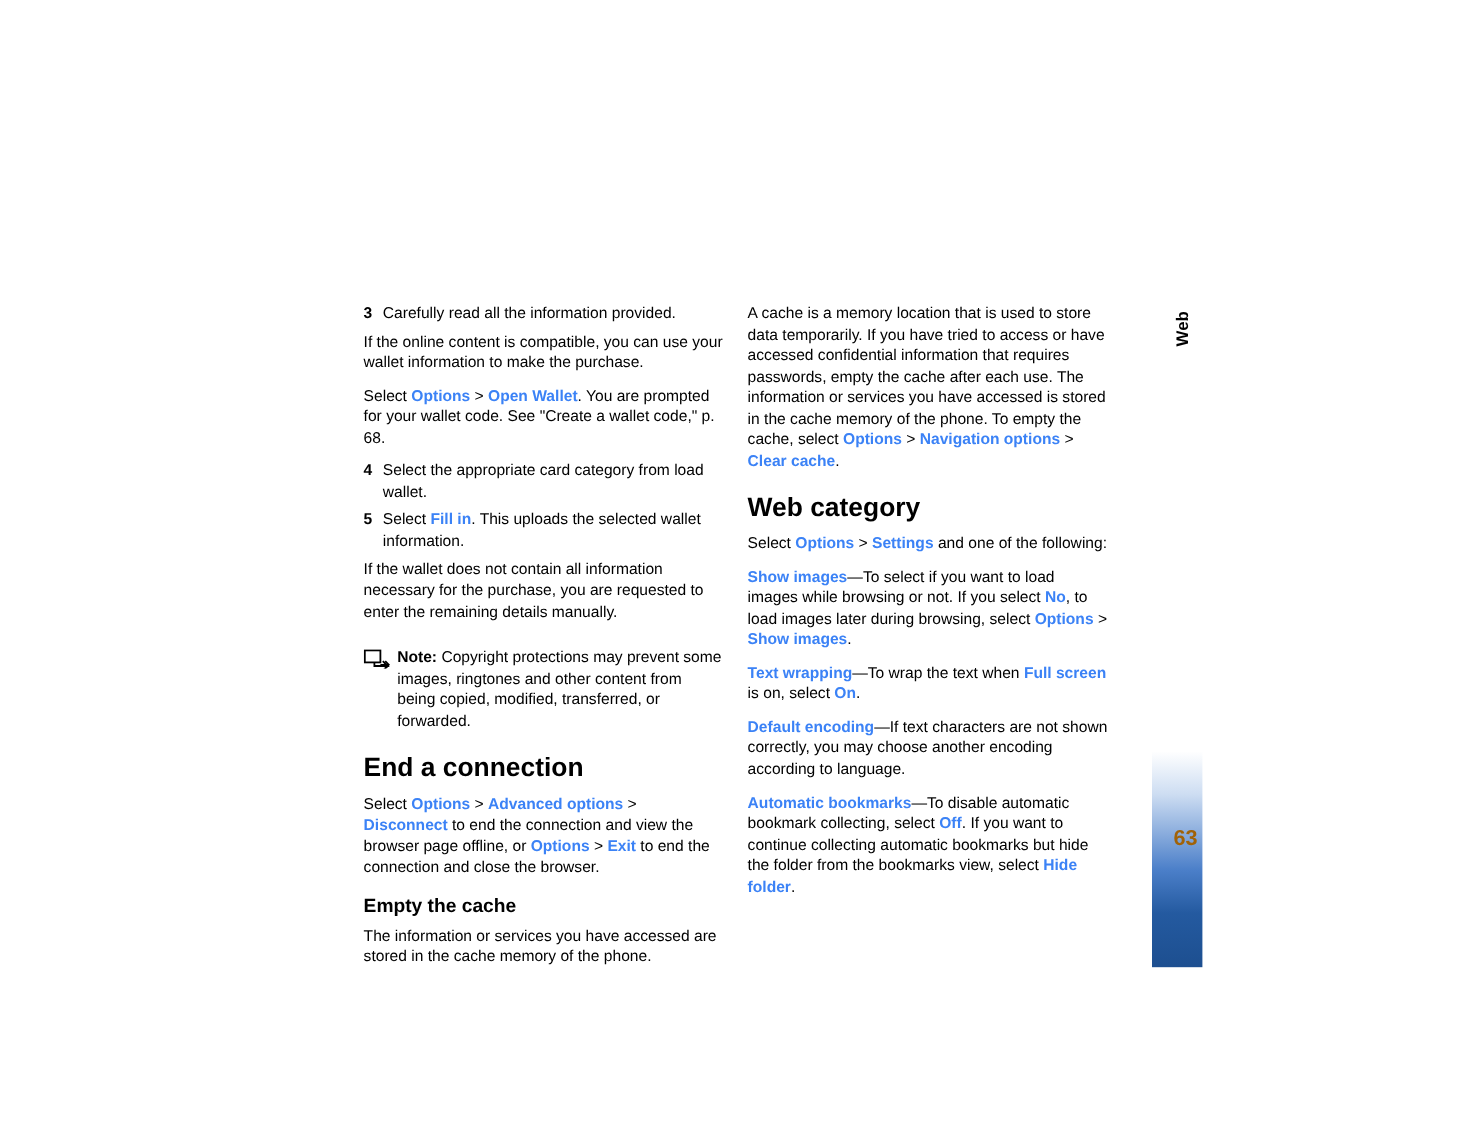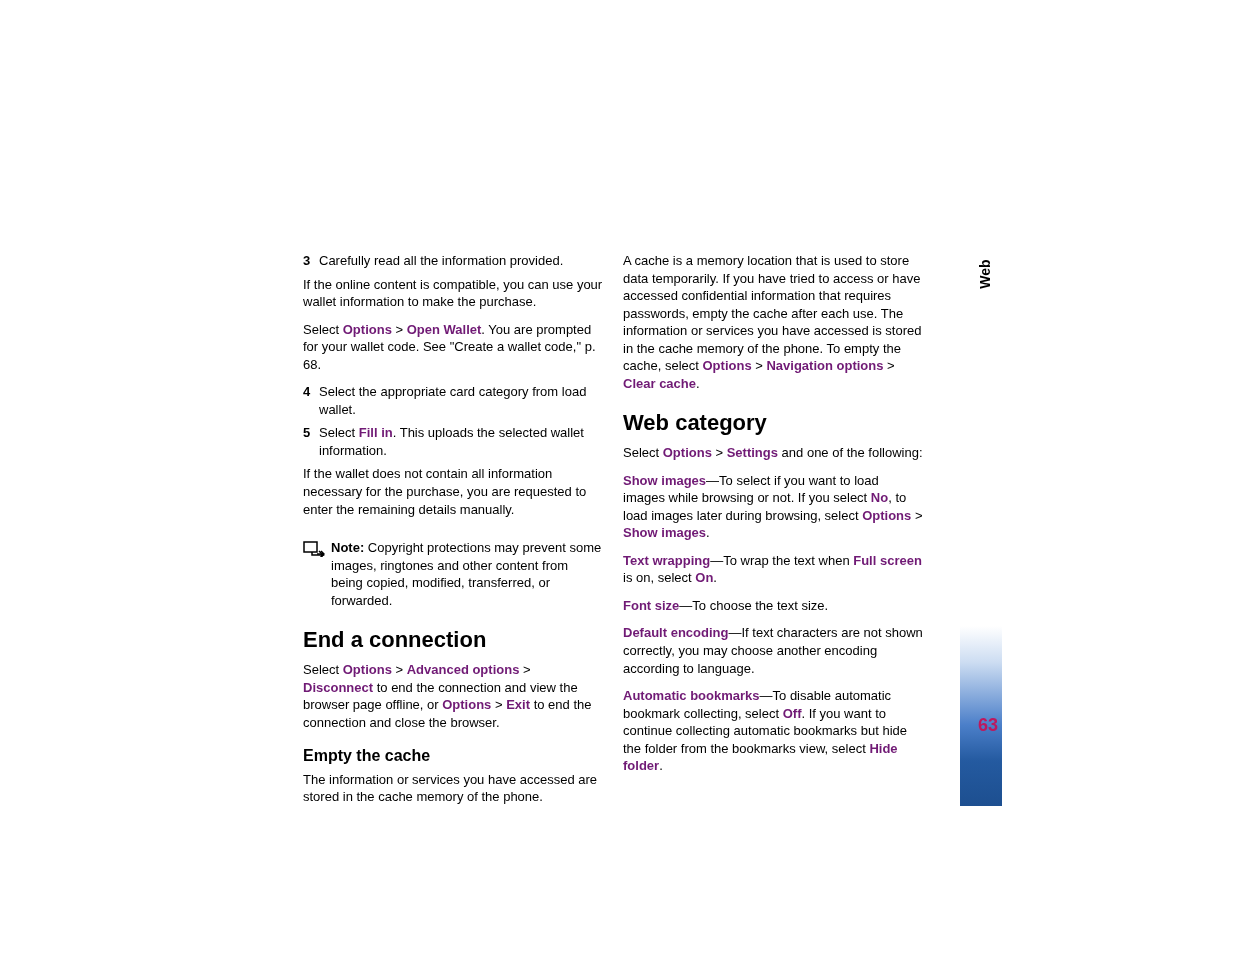--- a/index.html
+++ b/index.html
@@ -23,21 +23,21 @@
   }
   .col {
     width: 300px;
     line-height: 1.35;
   }
   .col p { margin: 0 0 10px 0; }
   .numitem { display: flex; margin-bottom: 6px; }
   .numitem .num { font-weight: bold; width: 16px; flex-shrink: 0; }
   .numitem .txt { flex: 1; }
   .indent { margin-left: 16px; margin-bottom: 10px; }
-  .blue { color: #701a75; font-weight: bold; }
+  .blue { color: #3b82f6; font-weight: bold; }
   .bold { font-weight: bold; }
   h2 {
     font-size: 22px;
     font-weight: bold;
     margin: 16px 0 6px 0;
     color: #000;
   }
   h3 {
     font-size: 16px;
     font-weight: bold;
@@ -68,24 +68,24 @@
   .side-gradient {
     position: absolute;
     bottom: 0;
     left: 0;
     width: 42px;
     height: 180px;
     background: linear-gradient(to bottom, #ffffff 0%, #cdddf2 20%, #4b7fc9 55%, #245aa0 75%, #1d4f90 100%);
   }
   .page-number {
     position: absolute;
-    bottom: 70px;
+    bottom: 97px;
     width: 56px;
     text-align: center;
-    color: #be185d;
+    color: #a16207;
     font-weight: bold;
     font-size: 18px;
   }
 </style>
 </head>
 <body>
 
 <div class="page">
 
   <div class="col">
@@ -147,23 +147,20 @@
 
 
     <p>
       <span class="blue">Show images</span><span>—To select if you want to load images while browsing or not. If you select </span><span class="blue">No</span><span>, to load images later during browsing, select </span><span class="blue">Options</span><span> &gt; </span><span class="blue">Show images</span><span>.</span>
     </p>
 
     <p>
       <span class="blue">Text wrapping</span><span>—To wrap the text when </span><span class="blue">Full screen</span><span> is on, select </span><span class="blue">On</span><span>.</span>
     </p>
 
-    <p>
-      <span class="blue">Font size</span><span>—To choose the text size.</span>
-    </p>
 
     <p>
       <span class="blue">Default encoding</span><span>—If text characters are not shown correctly, you may choose another encoding according to language.</span>
     </p>
 
     <p>
       <span class="blue">Automatic bookmarks</span><span>—To disable automatic bookmark collecting, select </span><span class="blue">Off</span><span>. If you want to continue collecting automatic bookmarks but hide the folder from the bookmarks view, select </span><span class="blue">Hide folder</span><span>.</span>
     </p>
   </div>
 </div>

